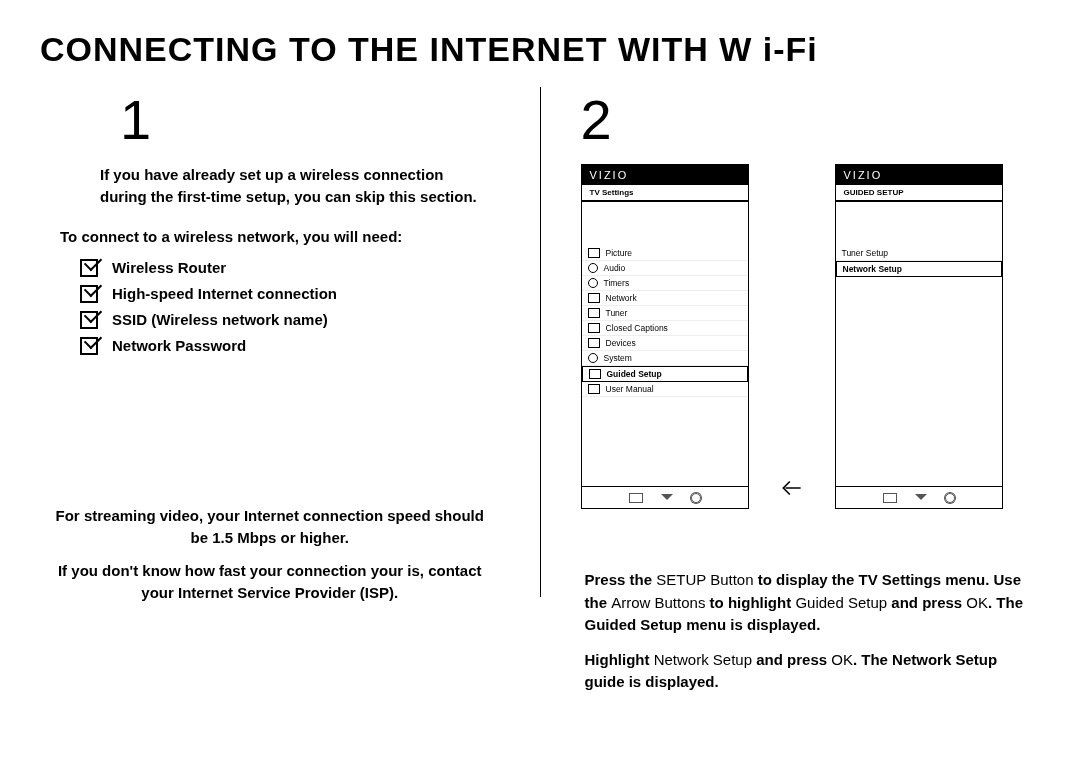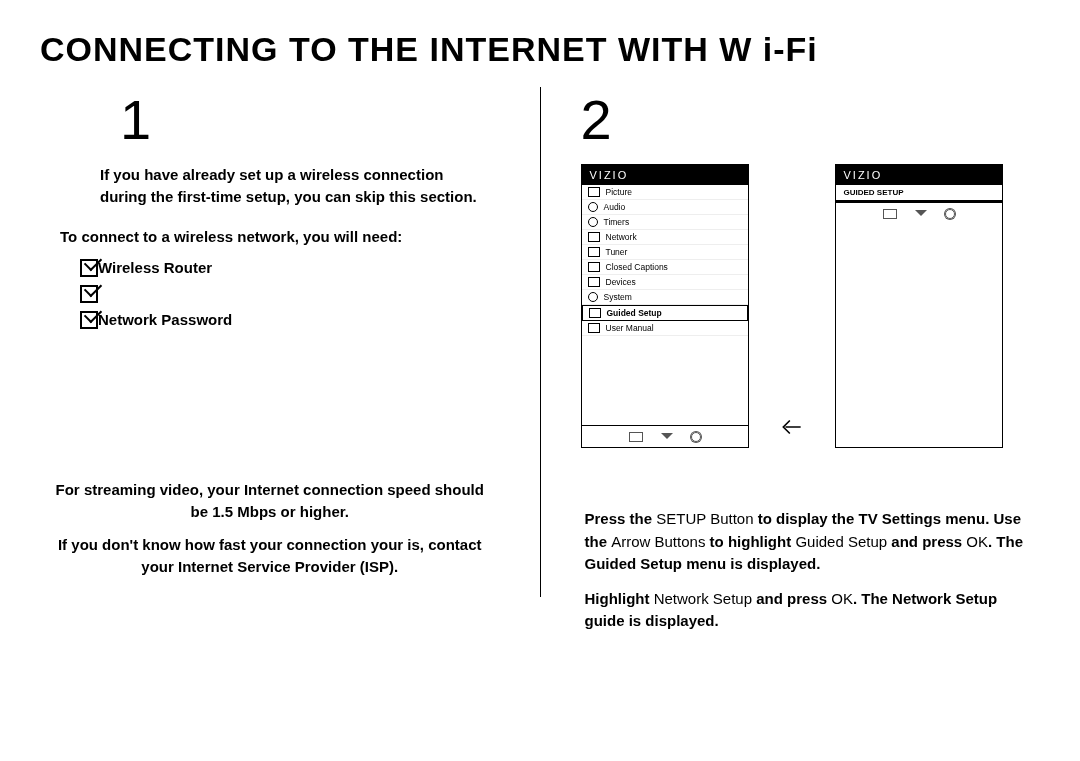--- a/index.html
+++ b/index.html
@@ -46,20 +46,21 @@
   .checklist {
     list-style: none;
     margin-left: 40px;
   }
   .checklist li {
     font-weight: 700;
     font-size: 15px;
     margin-bottom: 8px;
     display: flex;
     align-items: flex-start;
+    gap: 14px;
   }
   .check-icon {
     width: 18px; height: 18px;
     border: 2.2px solid #000;
     position: relative;
     flex: 0 0 auto;
   }
   .check-icon::after {
     content: "";
     position: absolute;
@@ -108,21 +109,21 @@
   }
   .tv-sub {
     font-size: 8px;
     padding: 3px 8px;
     border-bottom: 1px solid #ccc;
     font-weight: 700;
   }
   .tv-sub.head {
     border-bottom: 2px solid #000;
   }
-  .tv-items { min-height: 240px; }
+  .tv-items { min-height: 240px; margin-top: 44px; }
   .tv-item {
     display: flex;
     align-items: center;
     gap: 6px;
     padding: 2px 6px;
     border-bottom: 1px solid #eee;
     font-size: 8.5px;
   }
   .tv-item.selected {
     border: 1.5px solid #000;
@@ -182,20 +183,25 @@
     <div class="step-num">1</div>
     <div class="skip-box">If you have already set up a wireless connection during the first-time setup, you can skip this section.</div>
     <div class="need-line">To connect to a wireless network, you will need:</div>
     <ul class="checklist">
       <li>
         <span class="check-icon"></span>
         <span>Wireless Router</span>
       </li>
       <li>
         <span class="check-icon"></span>
+        <span>High-speed Internet connection</span>
+      </li>
+      <li>
+        <span class="check-icon"></span>
+        <span>SSID (Wireless network name)</span>
       </li>
       <li>
         <span class="check-icon"></span>
         <span>Network Password</span>
       </li>
     </ul>
     <div class="bottom-text">
       <p>For streaming video, your Internet connection speed should be 1.5 Mbps or higher.</p>
       <p>If you don't know how fast your connection your is, contact your Internet Service Provider (ISP).</p>
     </div>
@@ -203,20 +209,21 @@
 
   <div class="divider"></div>
 
   <div class="step">
     <div class="step-num" style="margin-left:0">2</div>
 
     <div class="screens">
 
       <div class="tv-screen">
         <div class="tv-header">VIZIO</div>
+        <div class="tv-sub head">TV Settings</div>
         <div class="tv-items" id="menu1-items">
             <div class="tv-item">
               <span class="tv-icon"></span>
               <span>Picture</span>
             </div>
             <div class="tv-item">
               <span class="tv-icon round"></span>
               <span>Audio</span>
             </div>
             <div class="tv-item">
@@ -261,20 +268,28 @@
 
       <div class="arrow-between">
         <svg viewBox="0 0 24 24">
             <path d="M20 12 L6 12 M10 6 L4 12 L10 18" stroke="#000" stroke-width="1.5" fill="none"></path>
           </svg>
       </div>
 
       <div class="tv-screen">
         <div class="tv-header">VIZIO</div>
         <div class="tv-sub head">GUIDED SETUP</div>
+        <div class="tv-items" id="menu2-items">
+            <div class="tv-item">
+              <span>Tuner Setup</span>
+            </div>
+            <div class="tv-item selected">
+              <span>Network Setup</span>
+            </div>
+          </div>
         <div class="tv-footer">
           <span class="ficon"></span>
           <span class="ficon arrow"></span>
           <span class="ficon gear"></span>
         </div>
       </div>
 
     </div>
 
     <div class="instructions">

